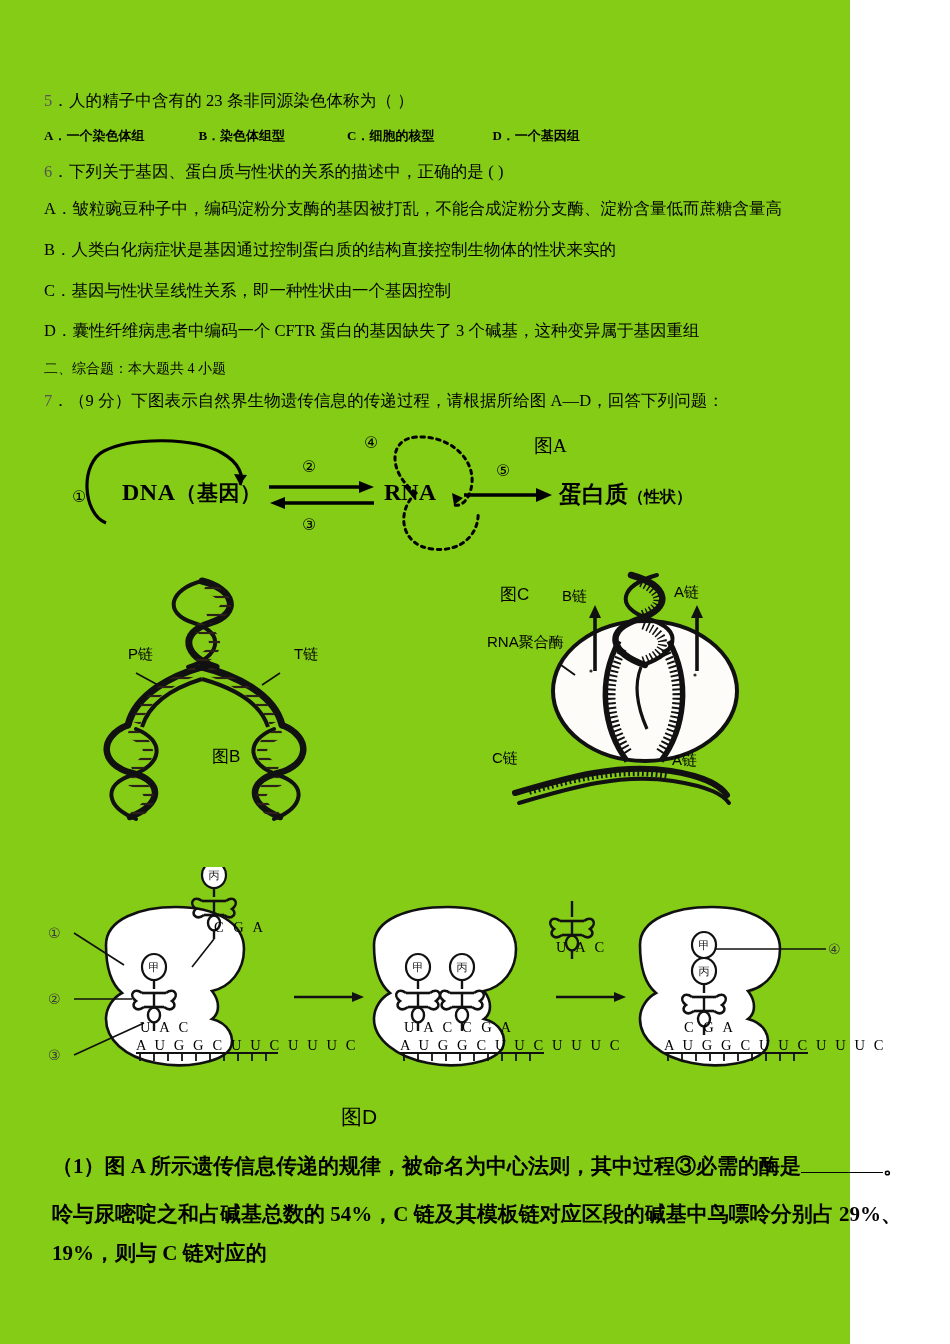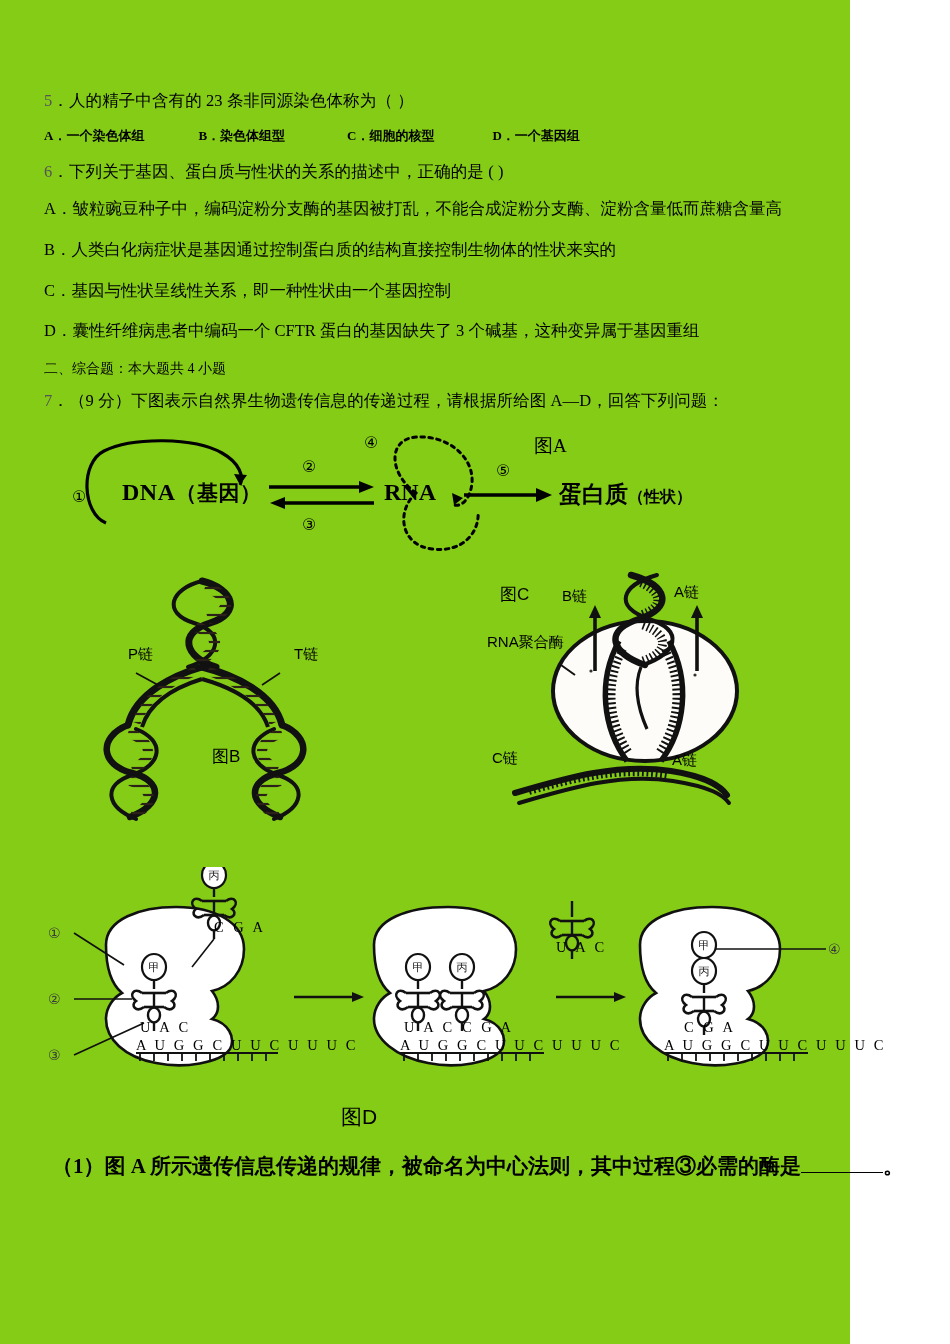--- a/index.html
+++ b/index.html
@@ -440,15 +440,16 @@
       <span class="fd-num" style="left:4px; top:124px;">②</span>
       <span class="fd-num" style="left:4px; top:180px;">③</span>
       <span class="fd-num" style="left:784px; top:74px;">④</span>
 
       <span class="fig-d-tag">图D</span>
     </div>
 
     <p class="sub-q"><span>（1）图 A 所示遗传信息传递的规律，被命名为中心法则，其中过程③必需的酶是</span><span class="blank bw-80"></span><span>。</span></p>
 
 
+    <p class="sub-q">呤与尿嘧啶之和占碱基总数的 54%，C 链及其模板链对应区段的碱基中鸟嘌呤分别占 29%、19%，则与 C 链对应的</p>
 
   </div>
 </div>
 
 </body></html>

